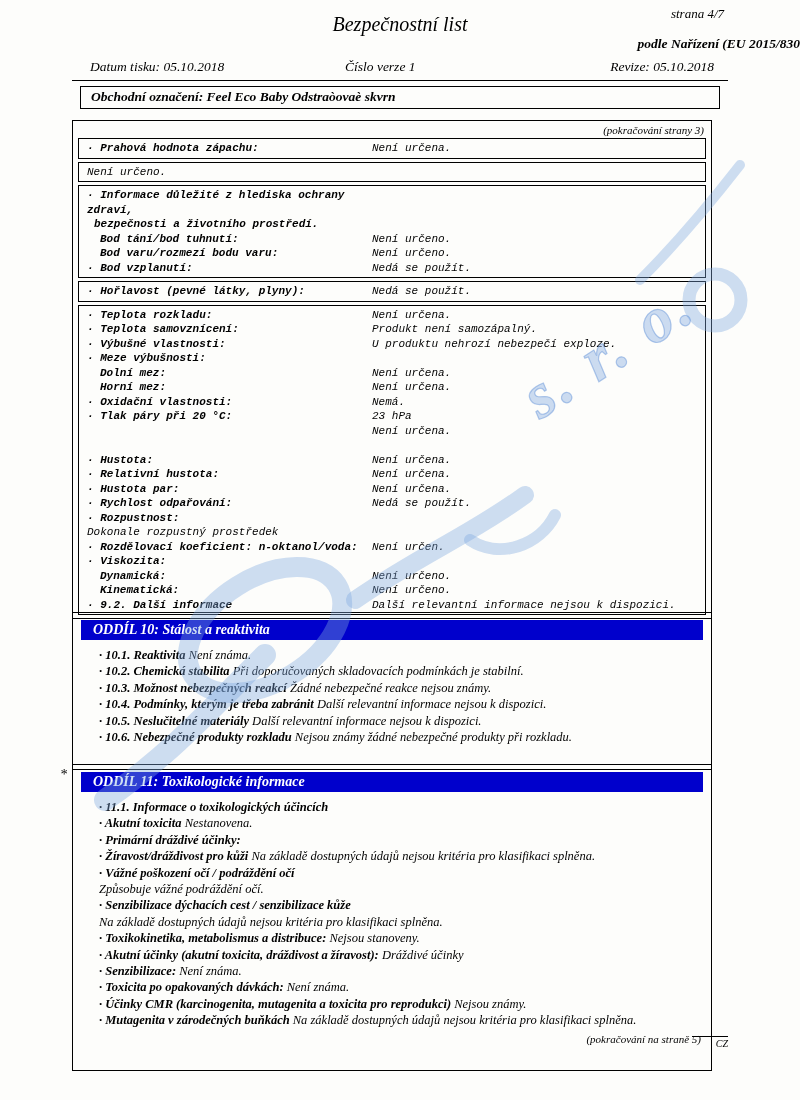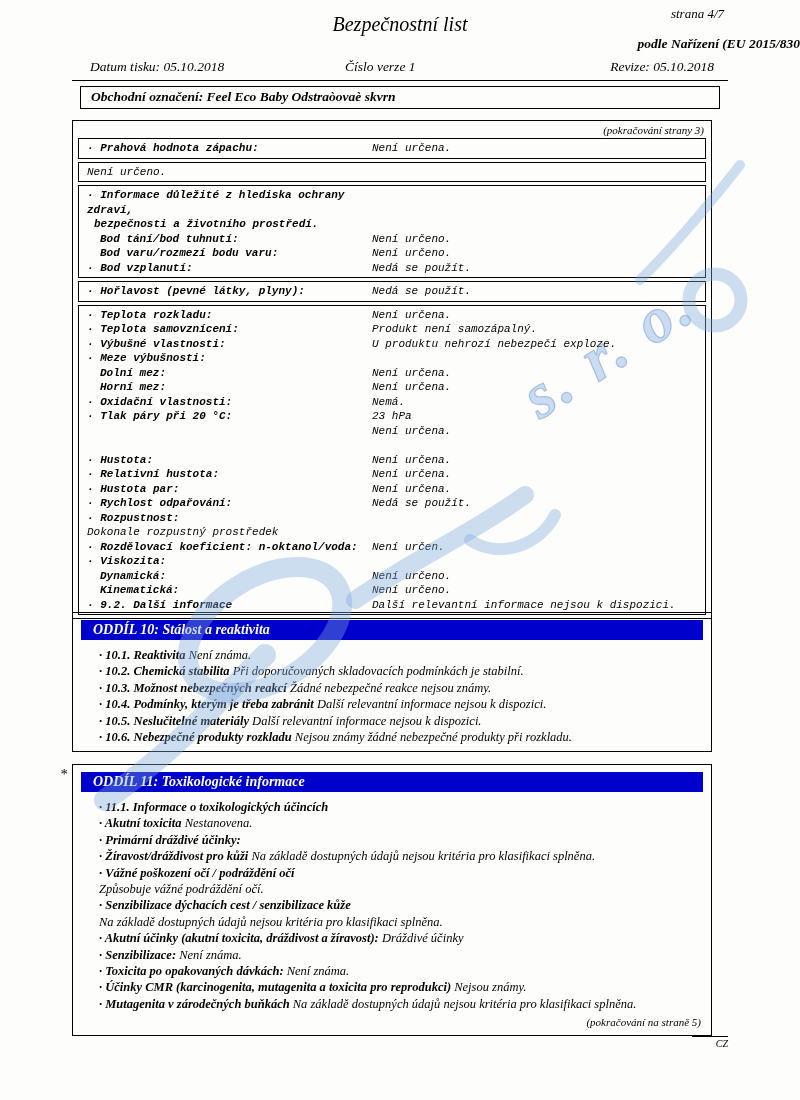--- a/index.html
+++ b/index.html
@@ -30,21 +30,21 @@
   .cont-top { font-size:11px; line-height:14px; text-align:right; padding:2px 2px 1px; }
   .tgroup { border:1px solid #000; padding:2px 8px; margin-bottom:3px; font-size:11px; line-height:14.5px;font-family:Liberation Mono, monospace; }
   .tgroup:last-child { margin-bottom:0; }
   .trow { display:flex; min-height:14.5px; }
   .tlabel { flex:0 0 285px; font-weight:bold; }
   .tvalue { flex:1 1 auto; }
   .pl1 { padding-left:7px; }
   .pl2 { padding-left:13px; }
 
   
-  .secbox { left:72px; width:640px; border:1px solid #000; padding:7px 8px 6px; }
+  .secbox { left:72px; width:640px; border:1px solid #000; padding:7px 8px 24px; }
   #sec10 { top:612px; }
   #sec11 { top:764px; }
   .sechdr { background:#0000cc; color:#fff; font-weight:bold; font-size:14px;
             line-height:20px; padding-left:12px; margin-bottom:7px; }
   .secline { font-size:12.5px; line-height:16.4px; padding-left:18px; }
   .lb { font-weight:bold; }
   .cont-bot { text-align:right; font-size:11px; line-height:13px; margin-top:4px; padding-right:2px; }
   .sec-star { left:60px; top:767px; font-size:14px; }
 
   
@@ -213,20 +213,21 @@
 <div class="abs secbox" id="sec11">
   <div class="sechdr">ODDÍL 11: Toxikologické informace</div>
   <div class="secline"><span class="lb">· 11.1. Informace o toxikologických účincích</span><span></span></div>
   <div class="secline"><span class="lb">· Akutní toxicita</span><span> Nestanovena.</span></div>
   <div class="secline"><span class="lb">· Primární dráždivé účinky:</span><span></span></div>
   <div class="secline"><span class="lb">· Žíravost/dráždivost pro kůži</span><span> Na základě dostupných údajů nejsou kritéria pro klasifikaci splněna.</span></div>
   <div class="secline"><span class="lb">· Vážné poškození očí / podráždění očí</span><span></span></div>
   <div class="secline"><span class="lb"></span><span>Způsobuje vážné podráždění očí.</span></div>
   <div class="secline"><span class="lb">· Senzibilizace dýchacích cest / senzibilizace kůže</span><span></span></div>
   <div class="secline"><span class="lb"></span><span>Na základě dostupných údajů nejsou kritéria pro klasifikaci splněna.</span></div>
+  <div class="secline"><span class="lb">· Toxikokinetika, metabolismus a distribuce:</span><span> Nejsou stanoveny.</span></div>
   <div class="secline"><span class="lb">· Akutní účinky (akutní toxicita, dráždivost a žíravost):</span><span> Dráždivé účinky</span></div>
   <div class="secline"><span class="lb">· Senzibilizace:</span><span> Není známa.</span></div>
   <div class="secline"><span class="lb">· Toxicita po opakovaných dávkách:</span><span> Není známa.</span></div>
   <div class="secline"><span class="lb">· Účinky CMR (karcinogenita, mutagenita a toxicita pro reprodukci)</span><span> Nejsou známy.</span></div>
   <div class="secline"><span class="lb">· Mutagenita v zárodečných buňkách</span><span> Na základě dostupných údajů nejsou kritéria pro klasifikaci splněna.</span></div>
   <div class="cont-bot">(pokračování na straně 5)</div>
 </div>
 
 <div class="abs cz-block">CZ</div>
 

